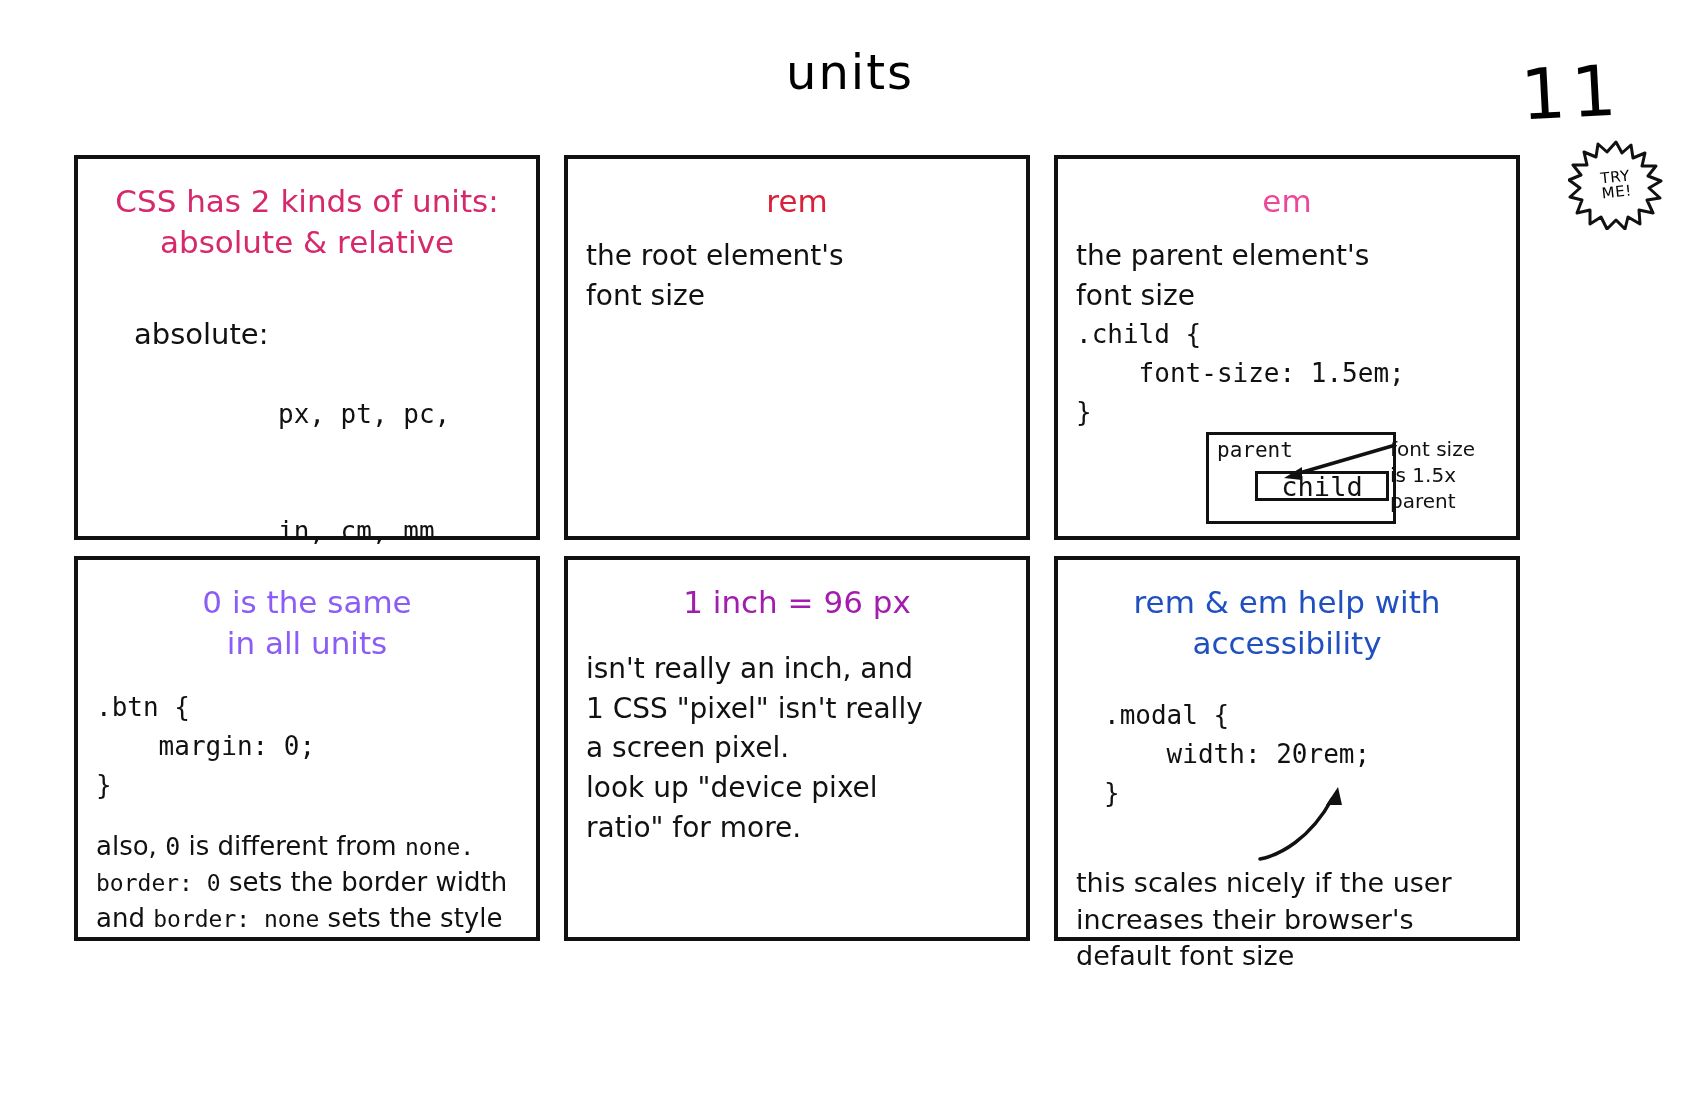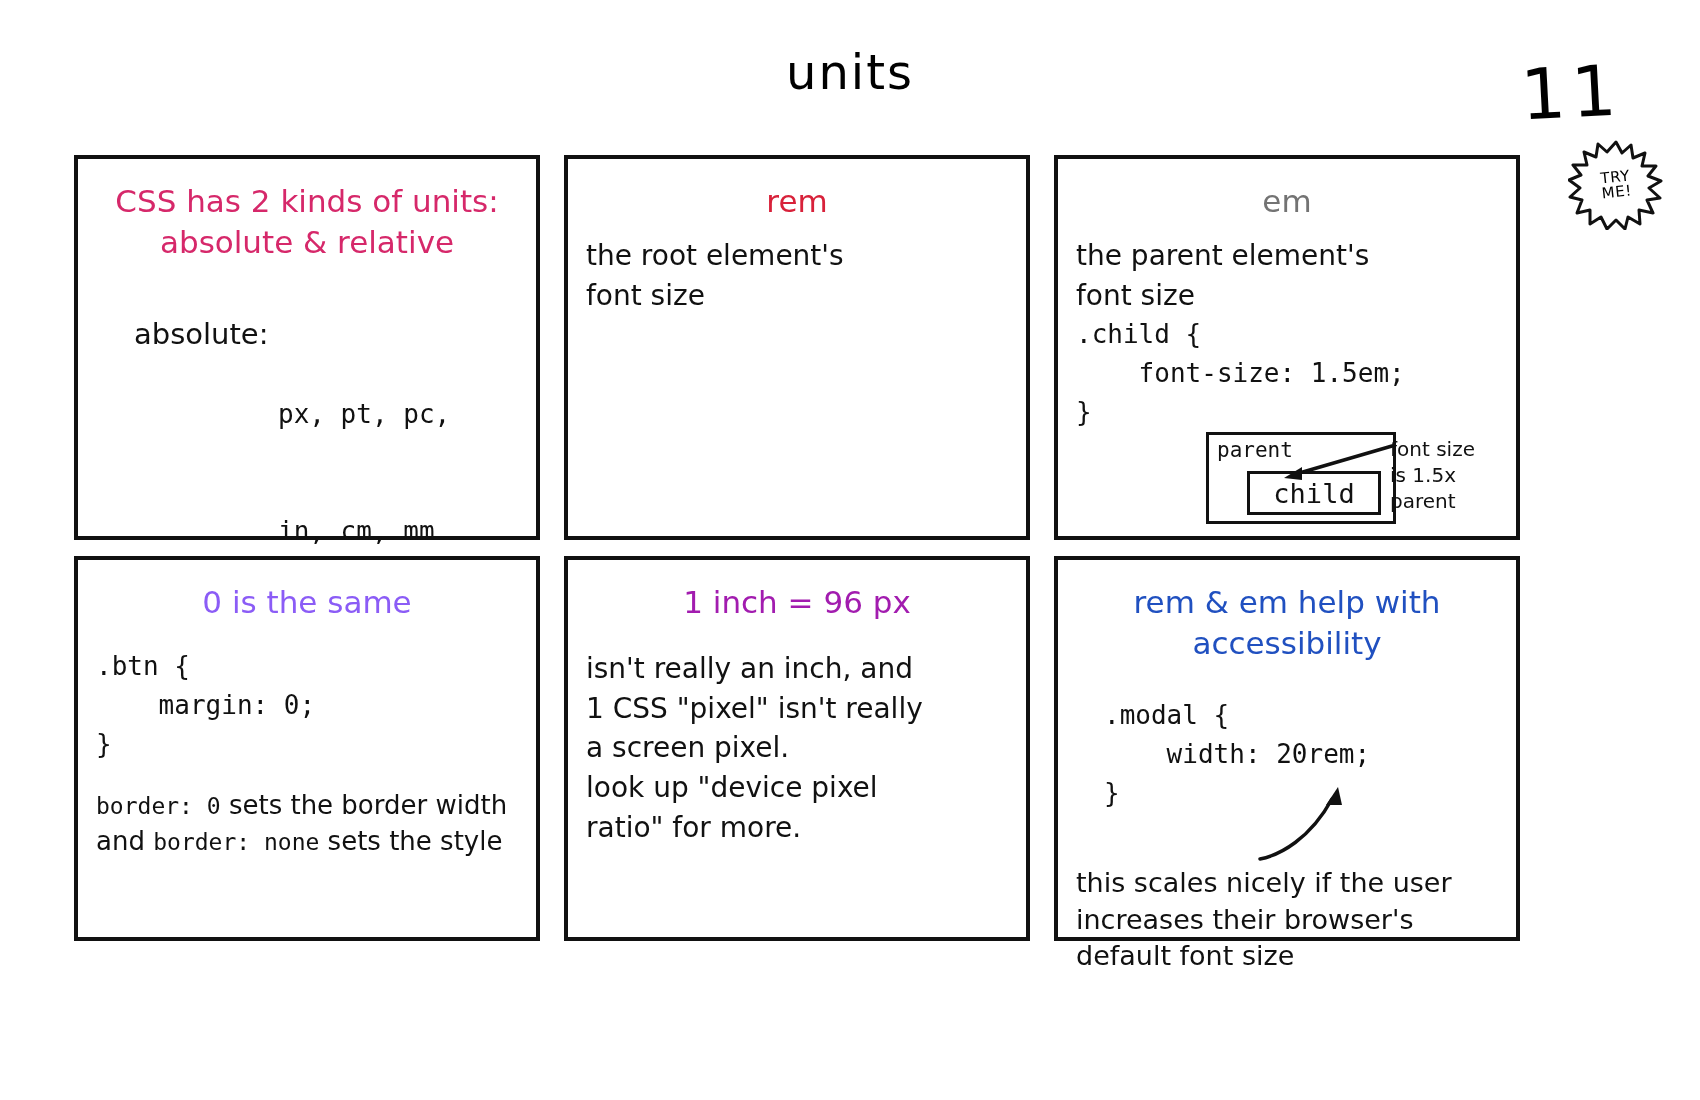--- a/index.html
+++ b/index.html
@@ -157,24 +157,24 @@
     box-sizing: border-box;
   }
   .parent-label {
     position: absolute;
     left: 8px; top: 3px;
     font-family: "DejaVu Sans Mono", monospace;
     font-size: 21px;
   }
   .child-box {
     position: absolute;
-    left: 38px;
+    left: 46px;
     top: 36px;
     width: 134px;
-    height: 44px;
+    height: 30px;
     border: 3px solid #111;
     box-sizing: border-box;
     display: flex;
     align-items: center;
     justify-content: center;
   }
   .child-label {
     font-family: "DejaVu Sans Mono", monospace;
     font-size: 27px;
   }
@@ -262,21 +262,21 @@
       <div class="panel-title" style="color:#d8213a">rem</div>
 
       <div class="body-text" style="margin-top:6px;">
         <div>the root element's</div>
         <div>font size</div>
       </div>
 
     </div>
 
     <div class="panel">
-      <div class="panel-title" style="color:#737373">em</div>
+      <div class="panel-title" style="color:#ec4899">em</div>
 
       <div class="body-text" style="margin-top:2px;">
         <div>the parent element's</div>
         <div>font size</div>
       </div>
 
       <div class="code" style="">.child {
     font-size: 1.5em;
 }</div>
 
@@ -295,27 +295,31 @@
       <div class="em-note">
         <div>font size</div>
         <div>is 1.5x</div>
         <div>parent</div>
       </div>
     </div>
 
     <div class="panel">
       <div class="panel-title" style="color:#8b5cf6">
         <div>0 is the same</div>
+        <div>in all units</div>
       </div>
 
       <div class="code" style="margin-top:24px;">.btn {
     margin: 0;
 }</div>
 
       <div style="margin-top:24px; line-height:1.38;">
+        <div style="font-size:26px;">
+          <span>also, </span><span class="mono">0</span><span> is different from </span><span class="mono" style="font-size:23px;">none.</span>
+        </div>
         <div style="font-size:26px;">
           <span class="mono" style="font-size:23px;">border: 0</span><span> sets the border width</span>
         </div>
         <div style="font-size:26px;">
           <span>and </span><span class="mono" style="font-size:23px;">border: none</span><span> sets the style</span>
         </div>
       </div>
     </div>
 
     <div class="panel">

